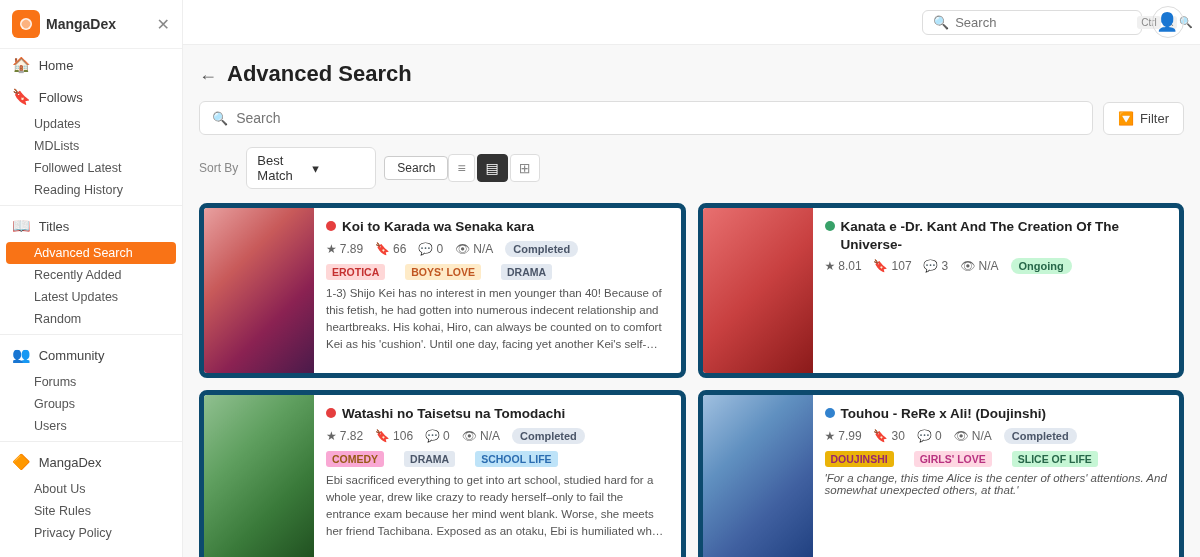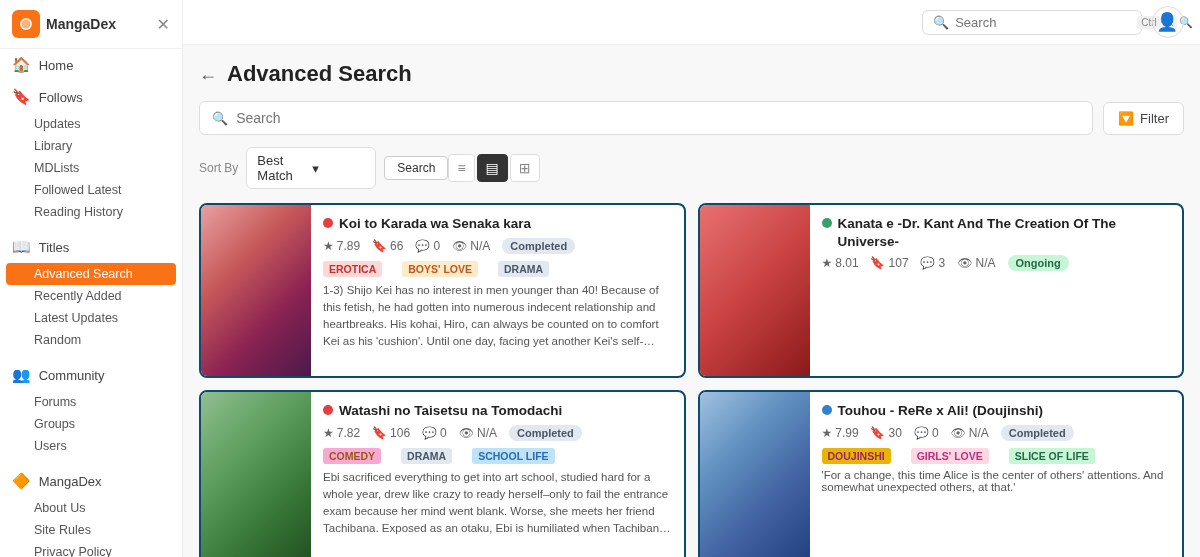--- a/index.html
+++ b/index.html
@@ -186,21 +186,21 @@
     .manga-grid {
       display: grid;
       grid-template-columns: 1fr 1fr;
       gap: 12px;
     }
     .manga-card {
       background: #fff;
       border-radius: 8px;
       overflow: hidden;
       display: flex;
-      border: 2px solid #0c4a6e;
+      border: 5px solid #0c4a6e;
       min-height: 175px;
     }
     .manga-cover {
       width: 110px;
       min-width: 110px;
       background: #ccc;
       overflow: hidden;
       position: relative;
     }
     
@@ -271,20 +271,21 @@
       color: #555;
       line-height: 1.5;
       overflow: hidden;
       display: -webkit-box;
       -webkit-line-clamp: 4;
       -webkit-box-orient: vertical;
     }
     .manga-desc-sm {
       font-size: 11.5px;
       color: #555;
+      font-style: italic;
     }
   </style>
 </head>
 <body>
 
 <nav id="sidebar">
   <div class="sidebar-header">
     <div class="sidebar-logo">
       <div class="logo-icon">
         <svg width="18" height="18" viewBox="0 0 24 24" fill="white">
@@ -300,21 +301,20 @@
   <div class="sidebar-section-item">
     <span class="s-icon">🏠</span>
     <span>Home</span>
   </div>
 
   <div class="sidebar-section-item">
     <span class="s-icon">🔖</span>
     <span>Follows</span>
   </div>
   <div class="sidebar-sub-item">Updates</div>
-  <div class="sidebar-sub-item">Library</div>
   <div class="sidebar-sub-item">MDLists</div>
   <div class="sidebar-sub-item">Followed Latest</div>
   <div class="sidebar-sub-item">Reading History</div>
 
   <div class="sidebar-divider"></div>
 
   <div class="sidebar-section-item">
     <span class="s-icon">📖</span>
     <span>Titles</span>
   </div>

